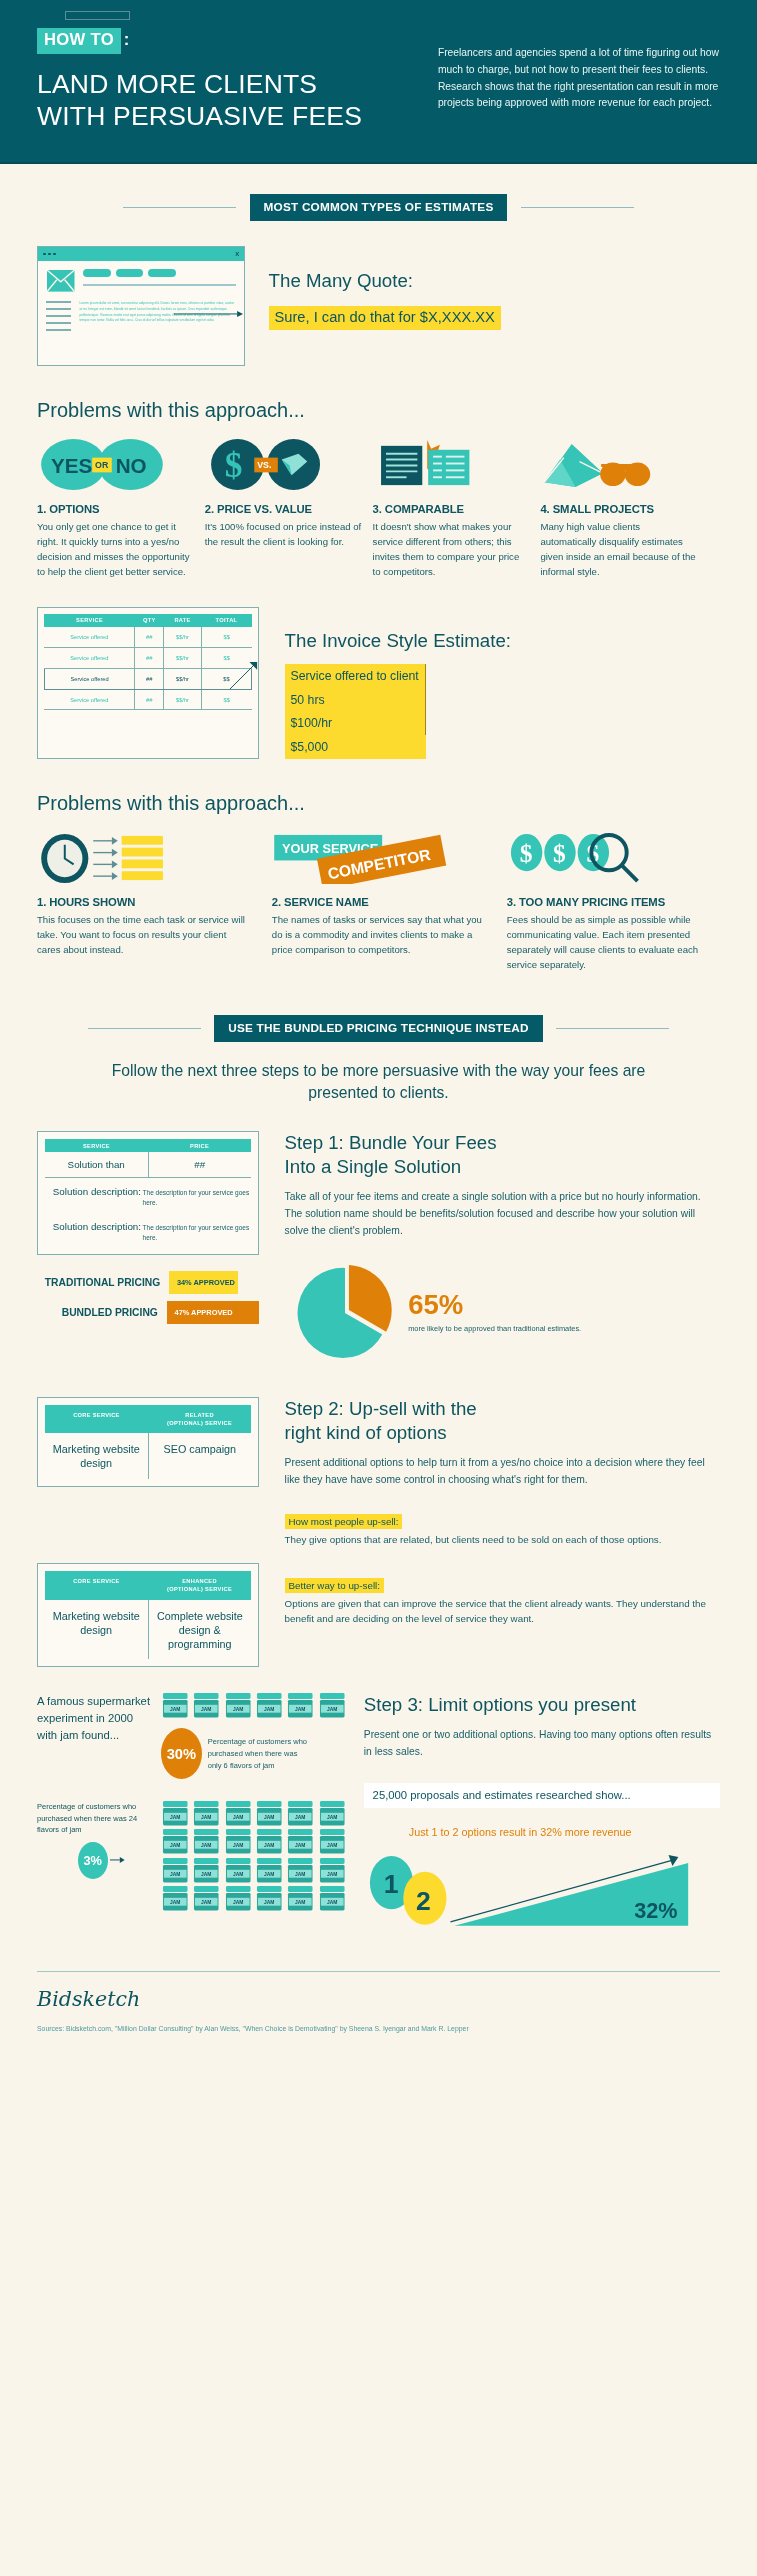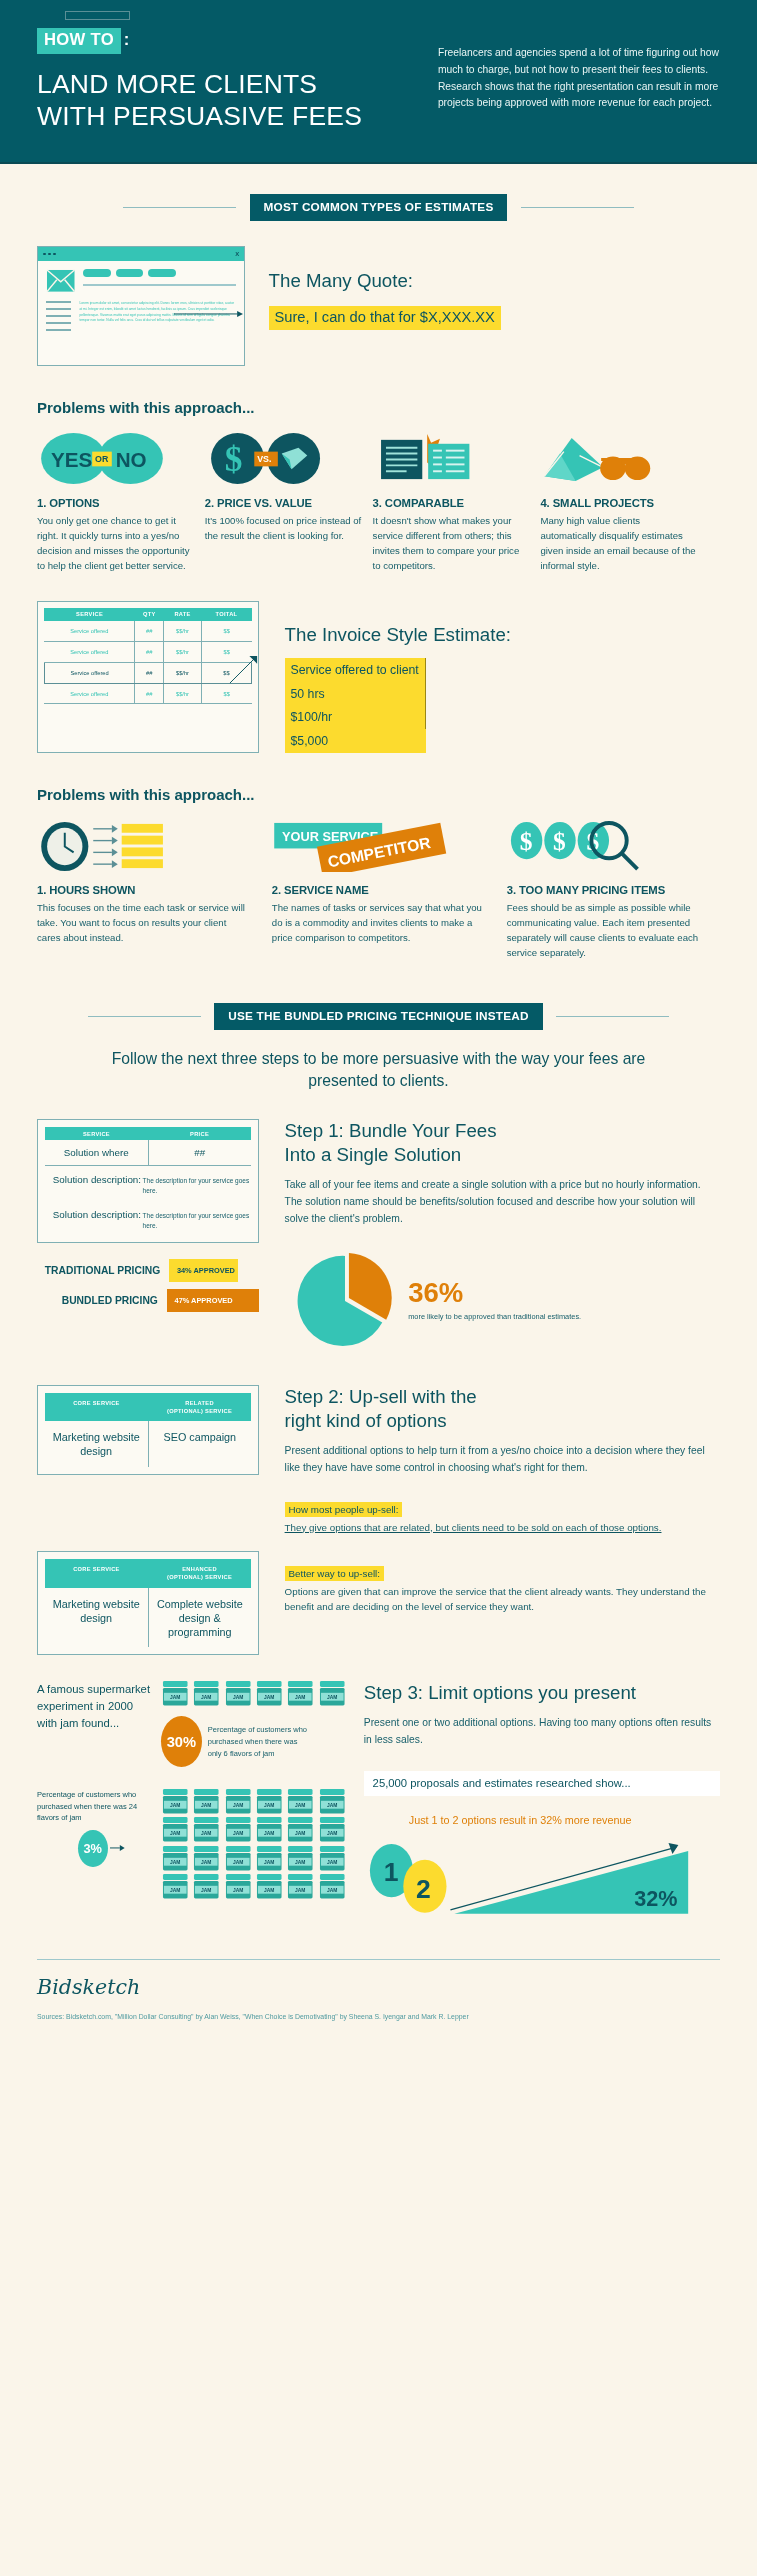--- a/index.html
+++ b/index.html
@@ -114,22 +114,22 @@
     padding: 3.9px 5.9px 4.9px 5.9px;
     margin-top: 13.8px;
     color: #0d5560;
   }
   .arrow-1 {
     position: absolute; left: -71px; top: 64px; width: 71px; height: 7.9px;
   }
 
   
   .problems-title {
-    font-size: 15px;
-    font-weight: bold;
+    font-size: 20px;
+    font-weight: normal;
     color: #0d5560;
     padding: 0 37px;
     margin-top: 33px;
   }
 
   .grid4 { display: flex; padding: 0 37px; margin-top: 15.7px; gap: 10.8px; }
   .grid4 > div { width: 157px; }
   .grid3 { display: flex; padding: 0 37px; margin-top: 15.7px; gap: 21.6px; }
   .grid3 > div { width: 214px; }
   .icon-box { height: 53px; display: flex; align-items: flex-start; }
@@ -581,21 +581,21 @@
   <div class="lead">Follow the next three steps to be more persuasive with the way your fees are presented to clients.</div>
 
   <div class="step-section">
     <div class="step-left">
       <div class="sol-card">
         <div class="sol-head">
           <div>SERVICE</div>
           <div>PRICE</div>
         </div>
         <div class="sol-row">
-          <div>Solution where</div>
+          <div>Solution than</div>
           <div>##</div>
         </div>
         <div class="sol-desc">
           <div class="lab">Solution description:</div>
           <div class="val">The description for your service goes here.</div>
         </div>
         <div class="sol-desc">
           <div class="lab">Solution description:</div>
           <div class="val">The description for your service goes here.</div>
         </div>
@@ -619,21 +619,21 @@
         <div>Into a Single Solution</div>
       </div>
       <div class="step-p">Take all of your fee items and create a single solution with a price but no hourly information. The solution name should be benefits/solution focused and describe how your solution will solve the client's problem.</div>
 
       <div class="pie-wrap">
         <svg width="102" height="102" viewBox="0 0 104 104">
           <path d="M52 52 L52 6 A46 46 0 0 1 90 74 Z" fill="#df8009" transform="translate(4,-3)"></path>
           <path d="M52 52 L90 74 A46 46 0 1 1 52 6 Z" fill="#35c4b5"></path>
         </svg>
         <div class="pie-text">
-          <div class="pie-big">36%</div>
+          <div class="pie-big">65%</div>
           <div class="pie-sub">more likely to be approved than traditional estimates.</div>
         </div>
       </div>
     </div>
   </div>
 
   <div class="step-section" style="margin-top:33px;">
     <div class="step-left">
       <div class="two-card">
         <div class="two-head">
@@ -648,21 +648,21 @@
           <div>SEO campaign</div>
         </div>
       </div>
     </div>
     <div class="step-right">
       <div class="step-h">
         <div>Step 2: Up-sell with the</div>
         <div>right kind of options</div>
       </div>
       <div class="step-p">Present additional options to help turn it from a yes/no choice into a decision where they feel like they have have some control in choosing what's right for them.</div>
-      <div class="callout" style="margin-top:21.6px;text-decoration:underline;">
+      <div class="callout" style="margin-top:21.6px;">
         <span class="hl">How most people up-sell:</span>
         <p>They give options that are related, but clients need to be sold on each of those options.</p>
       </div>
     </div>
   </div>
 
   <div class="step-section" style="margin-top:15.7px;">
     <div class="step-left">
       <div class="two-card">
         <div class="two-head">

